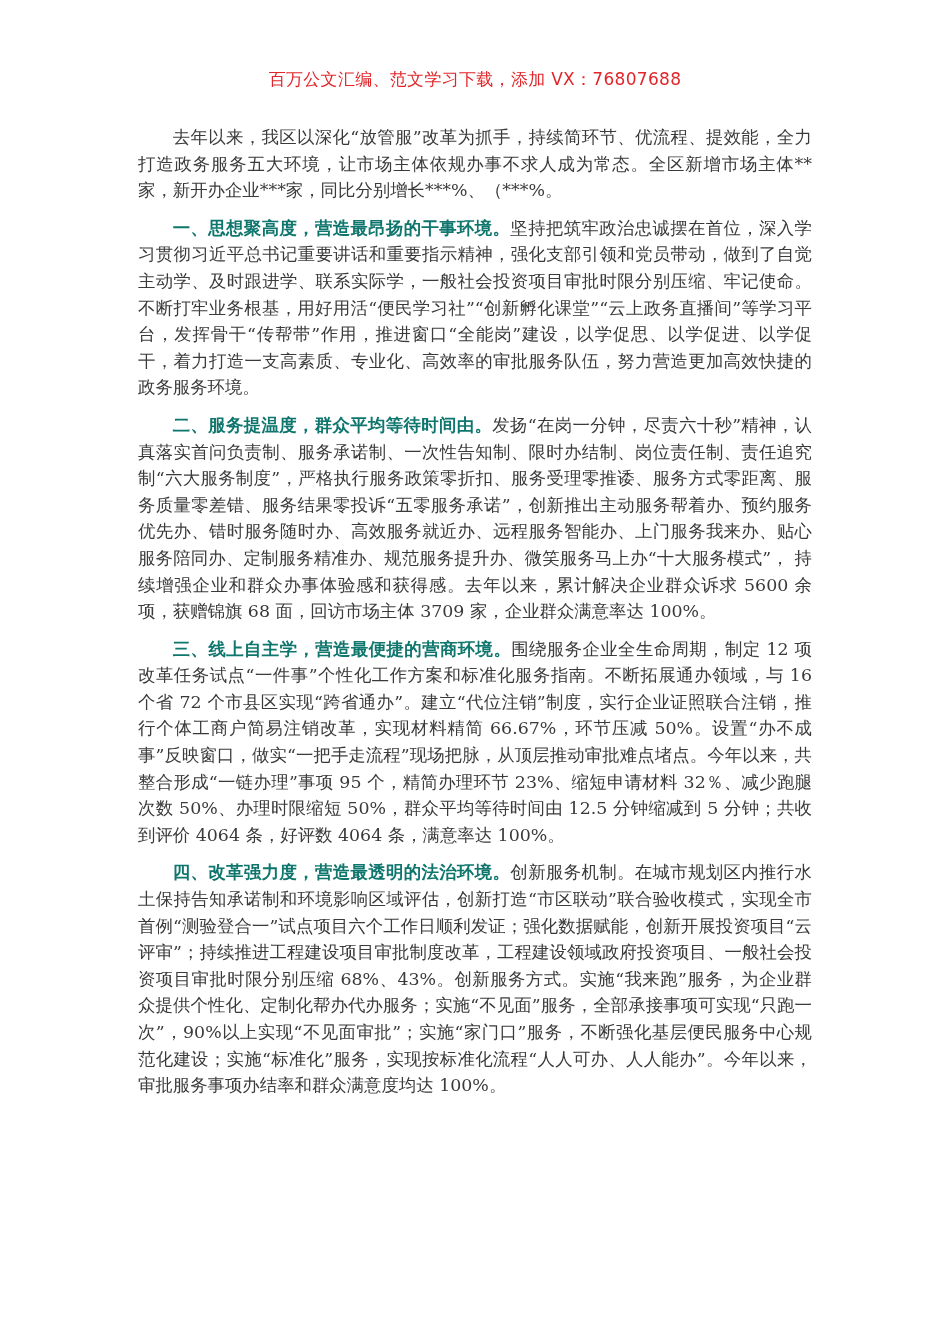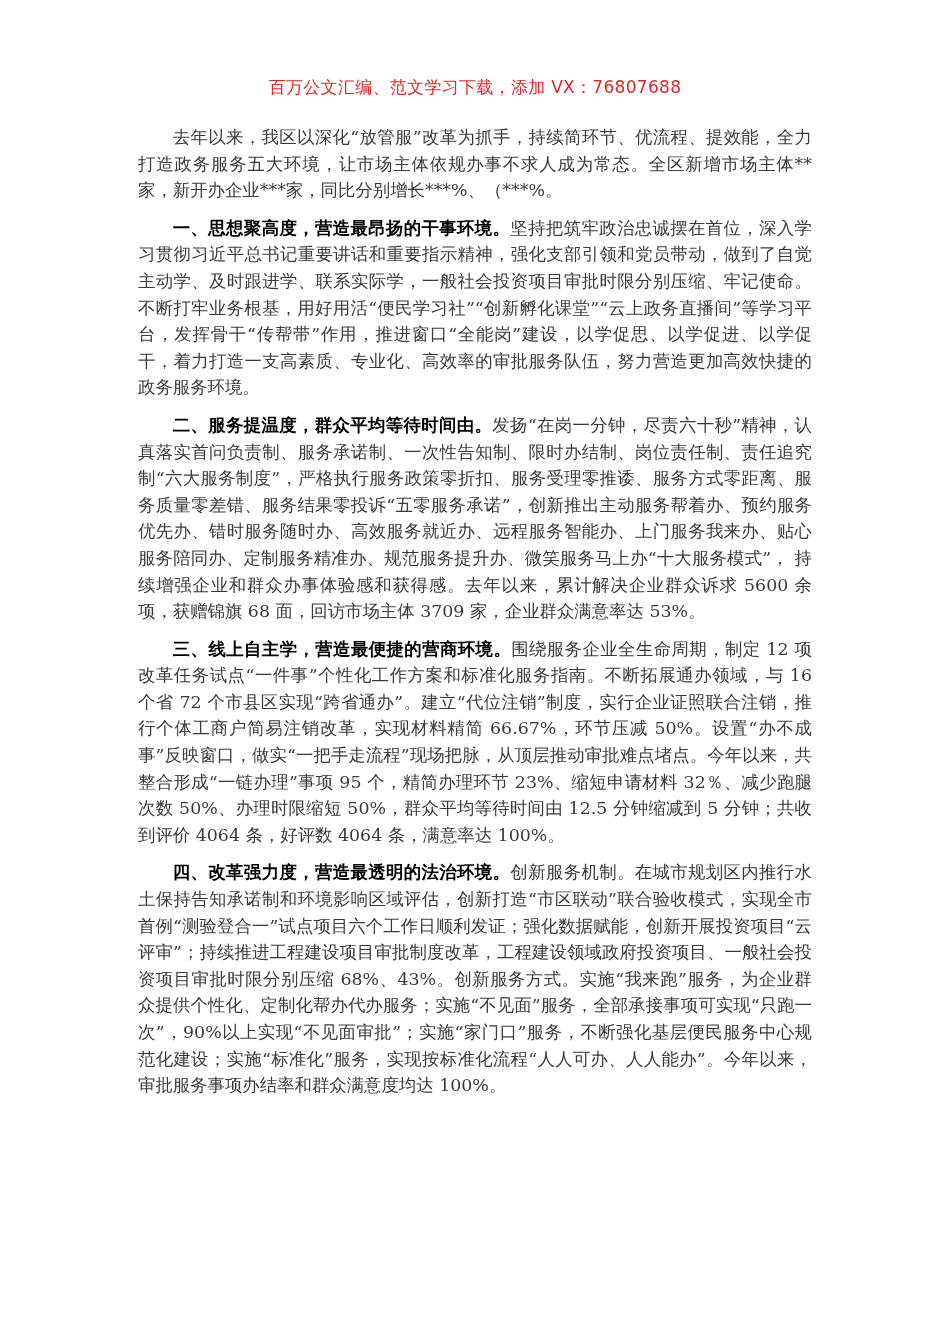--- a/index.html
+++ b/index.html
@@ -1,34 +1,34 @@
 <!DOCTYPE html>
 <html><head>
 <meta charset="utf-8">
 <style>
   html, body { margin: 0; padding: 0; background: #ffffff; }
   body { width: 950px; height: 1344px; position: relative; overflow: hidden;
          font-family: "DejaVu Serif", "Liberation Serif", serif; color: #333333; }
   .banner { position: absolute; top: 68px; left: 0; width: 950px; text-align: center;
             font-family: "DejaVu Sans", "Liberation Sans", sans-serif; font-size: 17px;
-            color: #e0262a; letter-spacing: 0.3px; margin-top: 8px; }
+            color: #e0262a; letter-spacing: 0.3px; }
   .doc { position: absolute; top: 124px; left: 138px; width: 678px; }
   .para { margin: 0 4px 11px 0; font-size: 17.4px; line-height: 26.6px; text-indent: 2em;
           text-align: justify; color: #3a3a3a; }
-  .para .head { font-weight: bold; color: #000000; font-family: "DejaVu Sans", "Liberation Sans", sans-serif; }
+  .para .head { font-weight: bold; color: #0f766e; font-family: "DejaVu Sans", "Liberation Sans", sans-serif; }
 </style>
 </head>
 <body>
 
 <div class="banner">百万公文汇编、范文学习下载，添加 VX：76807688</div>
 
 <div class="doc">
   <p class="para">去年以来，我区以深化“放管服”改革为抓手，持续简环节、优流程、提效能，全力打造政务服务五大环境，让市场主体依规办事不求人成为常态。全区新增市场主体**家，新开办企业***家，同比分别增长***%、（***%。</p>
 
   <p class="para"><span class="head">一、思想聚高度，营造最昂扬的干事环境。</span><span>坚持把筑牢政治忠诚摆在首位，深入学习贯彻习近平总书记重要讲话和重要指示精神，强化支部引领和党员带动，做到了自觉主动学、及时跟进学、联系实际学，一般社会投资项目审批时限分别压缩、牢记使命。不断打牢业务根基，用好用活“便民学习社”“创新孵化课堂”“云上政务直播间”等学习平台，发挥骨干“传帮带”作用，推进窗口“全能岗”建设，以学促思、以学促进、以学促干，着力打造一支高素质、专业化、高效率的审批服务队伍，努力营造更加高效快捷的政务服务环境。</span></p>
 
-  <p class="para"><span class="head">二、服务提温度，群众平均等待时间由。</span><span>发扬“在岗一分钟，尽责六十秒”精神，认真落实首问负责制、服务承诺制、一次性告知制、限时办结制、岗位责任制、责任追究制“六大服务制度”，严格执行服务政策零折扣、服务受理零推诿、服务方式零距离、服务质量零差错、服务结果零投诉“五零服务承诺”，创新推出主动服务帮着办、预约服务优先办、错时服务随时办、高效服务就近办、远程服务智能办、上门服务我来办、贴心服务陪同办、定制服务精准办、规范服务提升办、微笑服务马上办“十大服务模式”， 持续增强企业和群众办事体验感和获得感。去年以来，累计解决企业群众诉求 5600 余项，获赠锦旗 68 面，回访市场主体 3709 家，企业群众满意率达 53%。</span></p>
+  <p class="para"><span class="head">二、服务提温度，群众平均等待时间由。</span><span>发扬“在岗一分钟，尽责六十秒”精神，认真落实首问负责制、服务承诺制、一次性告知制、限时办结制、岗位责任制、责任追究制“六大服务制度”，严格执行服务政策零折扣、服务受理零推诿、服务方式零距离、服务质量零差错、服务结果零投诉“五零服务承诺”，创新推出主动服务帮着办、预约服务优先办、错时服务随时办、高效服务就近办、远程服务智能办、上门服务我来办、贴心服务陪同办、定制服务精准办、规范服务提升办、微笑服务马上办“十大服务模式”， 持续增强企业和群众办事体验感和获得感。去年以来，累计解决企业群众诉求 5600 余项，获赠锦旗 68 面，回访市场主体 3709 家，企业群众满意率达 100%。</span></p>
 
   <p class="para"><span class="head">三、线上自主学，营造最便捷的营商环境。</span><span>围绕服务企业全生命周期，制定 12 项改革任务试点“一件事”个性化工作方案和标准化服务指南。不断拓展通办领域，与 16 个省 72 个市县区实现“跨省通办”。建立“代位注销”制度，实行企业证照联合注销，推行个体工商户简易注销改革，实现材料精简 66.67%，环节压减 50%。设置“办不成事”反映窗口，做实“一把手走流程”现场把脉，从顶层推动审批难点堵点。今年以来，共整合形成“一链办理”事项 95 个，精简办理环节 23%、缩短申请材料 32％、减少跑腿次数 50%、办理时限缩短 50%，群众平均等待时间由 12.5 分钟缩减到 5 分钟；共收到评价 4064 条，好评数 4064 条，满意率达 100%。</span></p>
 
   <p class="para"><span class="head">四、改革强力度，营造最透明的法治环境。</span><span>创新服务机制。在城市规划区内推行水土保持告知承诺制和环境影响区域评估，创新打造“市区联动”联合验收模式，实现全市首例“测验登合一”试点项目六个工作日顺利发证；强化数据赋能，创新开展投资项目“云评审”；持续推进工程建设项目审批制度改革，工程建设领域政府投资项目、一般社会投资项目审批时限分别压缩 68%、43%。创新服务方式。实施“我来跑”服务，为企业群众提供个性化、定制化帮办代办服务；实施“不见面”服务，全部承接事项可实现“只跑一次”，90%以上实现“不见面审批”；实施“家门口”服务，不断强化基层便民服务中心规范化建设；实施“标准化”服务，实现按标准化流程“人人可办、人人能办”。今年以来，审批服务事项办结率和群众满意度均达 100%。</span></p>
 
 </div>
 
 </body></html>

